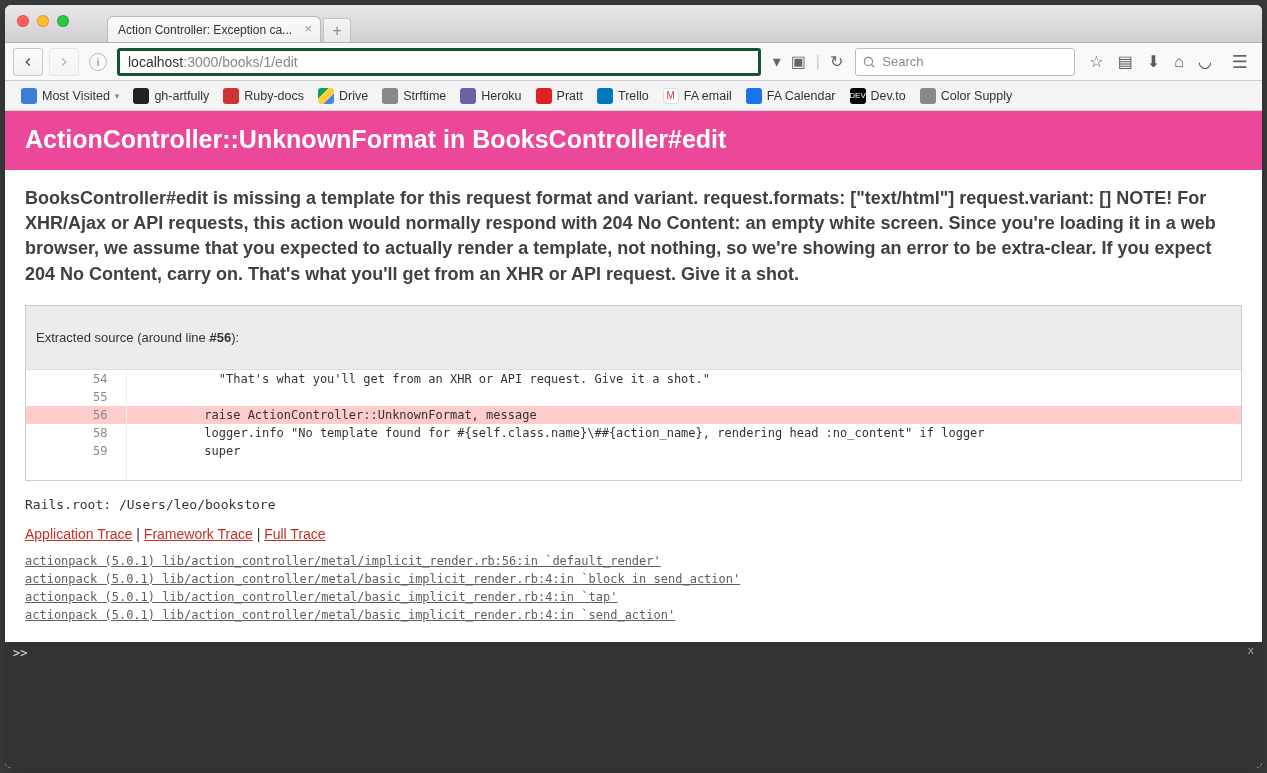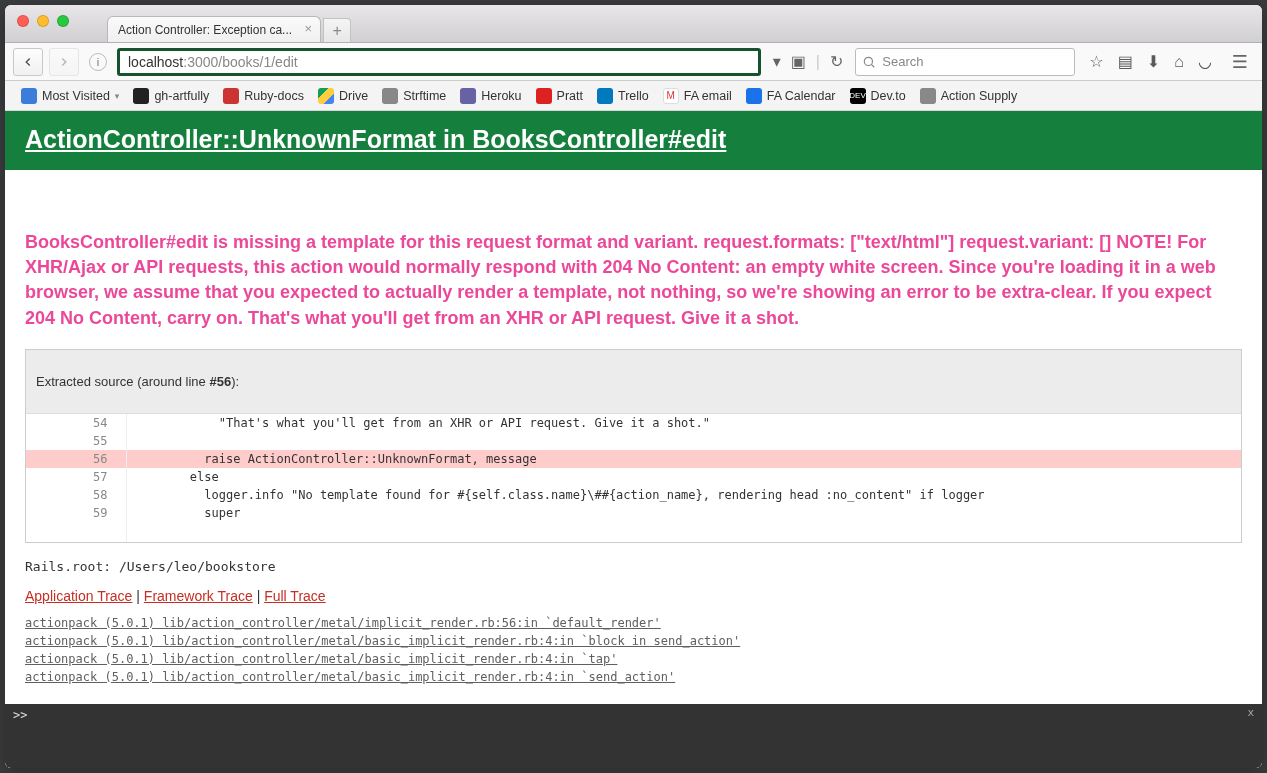--- a/index.html
+++ b/index.html
@@ -166,39 +166,37 @@
 
 .content {
   flex:1;
   overflow:auto;
   background:#fff;
   position:relative;
   display:flex;
   flex-direction:column;
 }
 .error-header {
-  background: #15803d;
+  background: #ec4899;
   color:#fff;
   padding: 14px 20px 16px;
-  text-decoration: underline;
 }
 .error-header h1 {
   font-size: 25px;
   font-weight: bold;
   font-family: "Helvetica Neue", Helvetica, Arial, sans-serif;
 }
 .error-body { padding: 16px 20px; }
 .error-msg {
-  color: #ec4899;
+  color: #404040;
   font-size: 18px;
   font-weight: bold;
   line-height: 1.4;
   font-family: "Helvetica Neue", Helvetica, Arial, sans-serif;
   margin-bottom: 18px;
-  margin-top: 44px;
 }
 .source-box {
   border: 1px solid #ccc;
   background: #fff;
   margin-bottom: 16px;
 }
 .source-head {
   background: #ececec;
   padding: 24px 10px;
   font-size: 13px;
@@ -355,21 +353,21 @@
       <div class="bm-item">
         <span class="bm-icon bm-cal"></span>
         <span>FA Calendar</span>
       </div>
       <div class="bm-item">
         <span class="bm-icon bm-dev">DEV</span>
         <span>Dev.to</span>
       </div>
       <div class="bm-item">
         <span class="bm-icon bm-sup"></span>
-        <span>Action Supply</span>
+        <span>Color Supply</span>
       </div>
     </div>
 
   <div class="content">
 
     <div class="error-header">
       <h1>ActionController::UnknownFormat in BooksController#edit</h1>
     </div>
 
     <div class="error-body">
@@ -387,24 +385,20 @@
               </tr>
               <tr>
                 <td class="ln-col">55</td>
                 <td class="code-col"></td>
               </tr>
               <tr class="hl">
                 <td class="ln-col">56</td>
                 <td class="code-col">        raise ActionController::UnknownFormat, message</td>
               </tr>
               <tr>
-                <td class="ln-col">57</td>
-                <td class="code-col">      else</td>
-              </tr>
-              <tr>
                 <td class="ln-col">58</td>
                 <td class="code-col">        logger.info "No template found for #{self.class.name}\##{action_name}, rendering head :no_content" if logger</td>
               </tr>
               <tr>
                 <td class="ln-col">59</td>
                 <td class="code-col">        super</td>
               </tr>
               <tr class="code-pad">
                 <td class="ln-col"></td>
                 <td class="code-col"></td>

